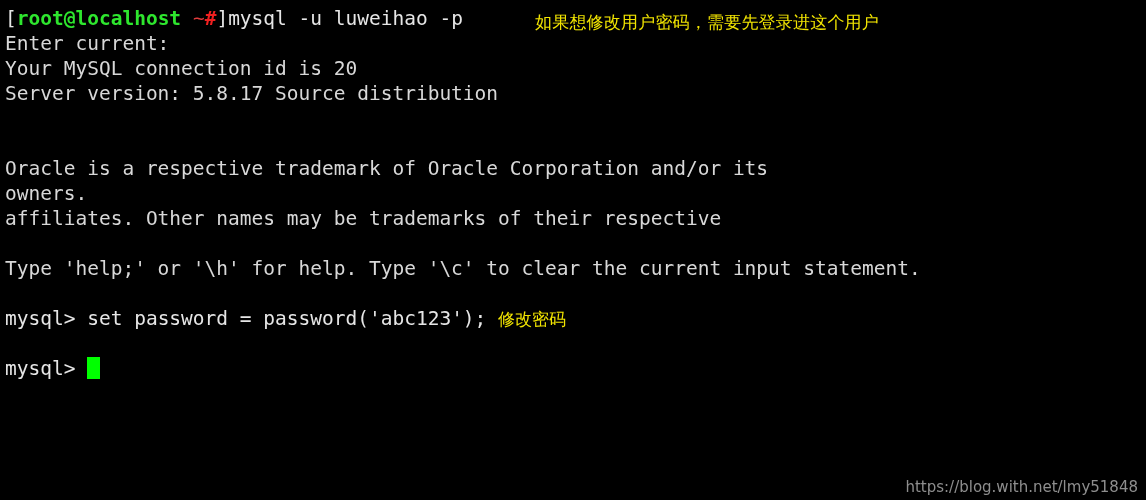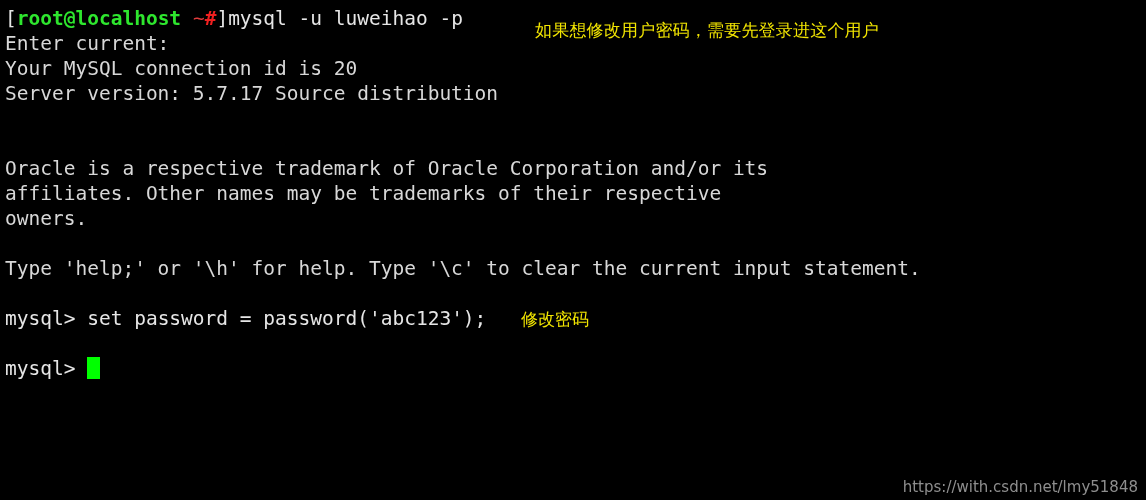--- a/index.html
+++ b/index.html
@@ -56,30 +56,29 @@
     position: absolute;
     color: #f2e500;
     font-family: "DejaVu Sans", "Liberation Sans", sans-serif;
     font-size: 17px;
     line-height: 20px;
     font-weight: 500;
     white-space: pre;
   }
   #note-top {
     left: 535px;
-    top: 20px;
+    top: 12px;
     letter-spacing: 0.2px;
   }
 
   .cjk-inline {
     color: #f2e500;
     font-family: "DejaVu Sans", "Liberation Sans", sans-serif;
     font-size: 17px;
     font-weight: 500;
-    margin-left: 23px;
   }
 
   
   .cursor-block {
     display: inline-block;
     width: 13px;
     height: 22px;
     background: #00ff00;
     vertical-align: -4px;
   }
@@ -103,43 +102,43 @@
 
   <div class="term-body">
 
     <div class="line"><span class="c-white">[</span><span class="c-green">root@localhost</span><span class="c-white"> </span><span class="c-red">~</span><span class="c-redb">#</span><span class="c-white">]</span><span class="c-white">mysql -u luweihao -p</span></div>
 
     <div class="line">Enter current:</div>
 
 
     <div class="line">Your MySQL connection id is 20</div>
 
-    <div class="line">Server version: 5.7.17 Source distribution</div>
+    <div class="line">Server version: 5.8.17 Source distribution</div>
 
     <div class="line blank">&nbsp;</div>
 
 
     <div class="line blank">&nbsp;</div>
 
     <div class="line">Oracle is a respective trademark of Oracle Corporation and/or its</div>
+    <div class="line">owners.</div>
     <div class="line">affiliates. Other names may be trademarks of their respective</div>
-    <div class="line">owners.</div>
 
     <div class="line blank">&nbsp;</div>
 
     <div class="line">Type 'help;' or '\h' for help. Type '\c' to clear the current input statement.</div>
 
     <div class="line blank">&nbsp;</div>
 
     <div class="line"><span class="c-white">mysql&gt; </span><span class="c-white">set password = password('abc123'); </span><span class="cjk-inline">修改密码</span></div>
 
 
     <div class="line blank">&nbsp;</div>
 
     <div class="line"><span class="c-white">mysql&gt; </span><span class="cursor-block"></span></div>
 
   </div>
 
   <div class="cjk-note" id="note-top">如果想修改用户密码，需要先登录进这个用户</div>
 
-  <div id="watermark">https://with.csdn.net/lmy51848</div>
+  <div id="watermark">https://blog.with.net/lmy51848</div>
 
 </div>
 
 </body></html>

